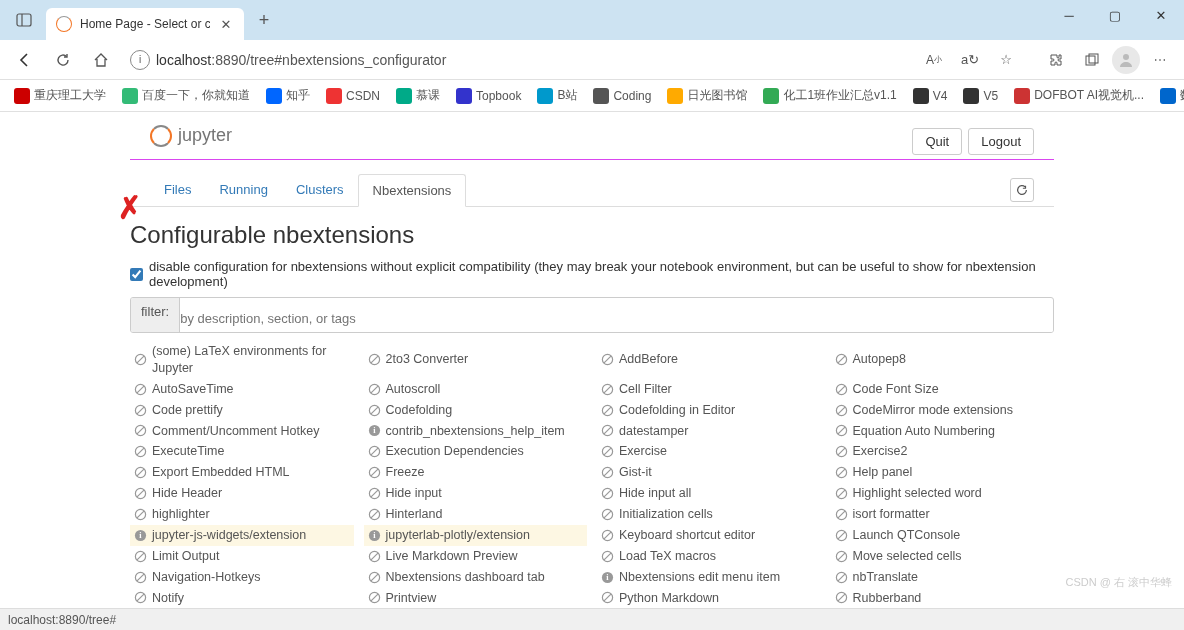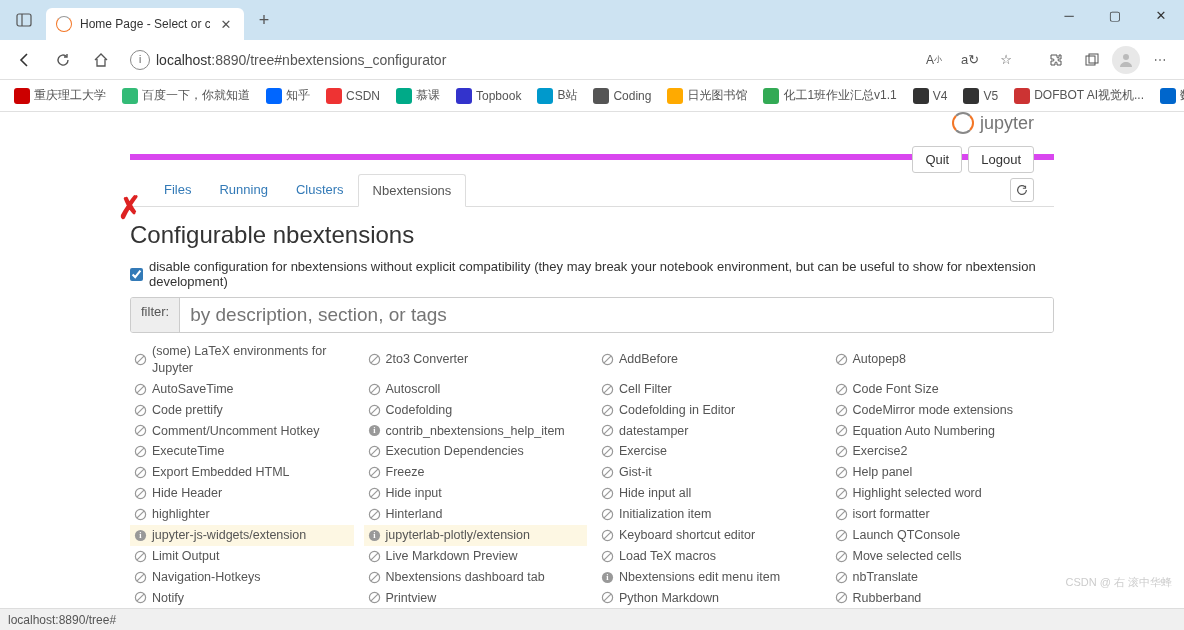--- a/index.html
+++ b/index.html
@@ -23,40 +23,40 @@
 .addr-text { font-size: 14px; color: #555; }
 .addr-host { color: #333; }
 .tool-icon { width: 32px; height: 32px; display: flex; align-items: center; justify-content: center; color: #555; cursor: pointer; }
 .avatar { width: 28px; height: 28px; border-radius: 50%; background: #e8e8e8; display: flex; align-items: center; justify-content: center; }
 
 .bookmarks-bar { height: 32px; background: #fff; border-bottom: 1px solid #e0e0e0; display: flex; align-items: center; padding: 0 8px; gap: 4px; overflow: hidden; }
 .bm { display: flex; align-items: center; gap: 4px; padding: 2px 6px; font-size: 12px; color: #555; cursor: pointer; white-space: nowrap; }
 .bm-icon { width: 16px; height: 16px; border-radius: 3px; display: inline-flex; align-items: center; justify-content: center; font-size: 10px; color: #fff; }
 
 
-.jupyter-header { height: 48px; display: flex; align-items: flex-end; padding: 0 20px; border-bottom: 6px solid #d946ef; flex-direction: column; }
+.jupyter-header { height: 48px; display: flex; align-items: center; padding: 0 20px; border-bottom: 1px solid #d946ef; }
 .logo { display: flex; align-items: center; gap: 6px; }
 .logo-circle { width: 22px; height: 22px; border: 2px solid #f37626; border-radius: 50%; border-top-color: #888; border-bottom-color: #888; position: relative; }
 .logo-text { font-size: 18px; color: #757575; }
 .header-btns { margin-left: auto; display: flex; gap: 6px; }
 .btn { padding: 5px 12px; border: 1px solid #ccc; background: #fff; font-size: 13px; cursor: pointer; border-radius: 3px; color: #333; margin-top: 12px; }
 
 .tabs-bar { display: flex; padding: 8px 20px 0; border-bottom: 1px solid #ddd; position: relative; }
 .jtab { padding: 8px 14px; font-size: 13px; color: #337ab7; cursor: pointer; }
 .jtab.active { border: 1px solid #ddd; border-bottom: 1px solid #fff; border-radius: 3px 3px 0 0; color: #555; margin-bottom: -1px; background: #fff; }
 .refresh-btn { position: absolute; right: 20px; top: 12px; width: 24px; height: 24px; border: 1px solid #ccc; border-radius: 3px; display: flex; align-items: center; justify-content: center; cursor: pointer; }
 
 .content { padding: 10px 20px; }
 .page-title { font-size: 24px; font-weight: 400; color: #333; margin-bottom: 10px; margin-top: 4px; }
 .checkbox-row { display: flex; align-items: center; gap: 6px; font-size: 13px; margin-bottom: 8px; }
 .checkbox-row input { accent-color: #337ab7; }
 
 .filter-row { display: flex; border: 1px solid #ccc; border-radius: 3px; overflow: hidden; }
 .filter-label { background: #eee; padding: 6px 10px; font-size: 13px; color: #555; border-right: 1px solid #ccc; }
-.filter-input { flex: 1; border: none; padding: 6px 10px; font-size: 19px; outline: none; }
+.filter-input { flex: 1; border: none; padding: 6px 0; font-size: 13px; outline: none; margin-top: 7px; }
 
 .ext-grid { display: grid; grid-template-columns: repeat(4, 1fr); gap: 0 10px; margin-top: 8px; padding-bottom: 10px; border-bottom: 1px solid #ddd; }
 .ext-item { display: flex; align-items: center; gap: 5px; padding: 2px 4px; font-size: 12.5px; color: #555; cursor: pointer; line-height: 1.35; }
 .ext-icon { width: 13px; height: 13px; flex-shrink: 0; }
 .ext-item.warn { background: #fdf7e3; }
 .ext-icon.disabled circle { stroke: #999; }
 .ext-icon.disabled line { stroke: #999; }
 .ext-icon.info circle { fill: #999; }
 
 .hand-x { position: absolute; left: 117px; top: 190px; font-size: 30px; color: #d22; font-weight: bold; font-family: cursive; transform: rotate(-5deg); pointer-events: none; }
@@ -499,21 +499,21 @@
           </span>
           <span>Hinterland</span>
         </div>
         <div class="ext-item">
           <span>
             <svg class="ext-icon disabled" viewBox="0 0 14 14">
               <circle cx="7" cy="7" r="5.5" fill="none" stroke="#999" stroke-width="1.3"></circle>
               <line x1="3.3" y1="10.7" x2="10.7" y2="3.3" stroke="#999" stroke-width="1.3"></line>
             </svg>
           </span>
-          <span>Initialization item</span>
+          <span>Initialization cells</span>
         </div>
         <div class="ext-item">
           <span>
             <svg class="ext-icon disabled" viewBox="0 0 14 14">
               <circle cx="7" cy="7" r="5.5" fill="none" stroke="#999" stroke-width="1.3"></circle>
               <line x1="3.3" y1="10.7" x2="10.7" y2="3.3" stroke="#999" stroke-width="1.3"></line>
             </svg>
           </span>
           <span>isort formatter</span>
         </div>

